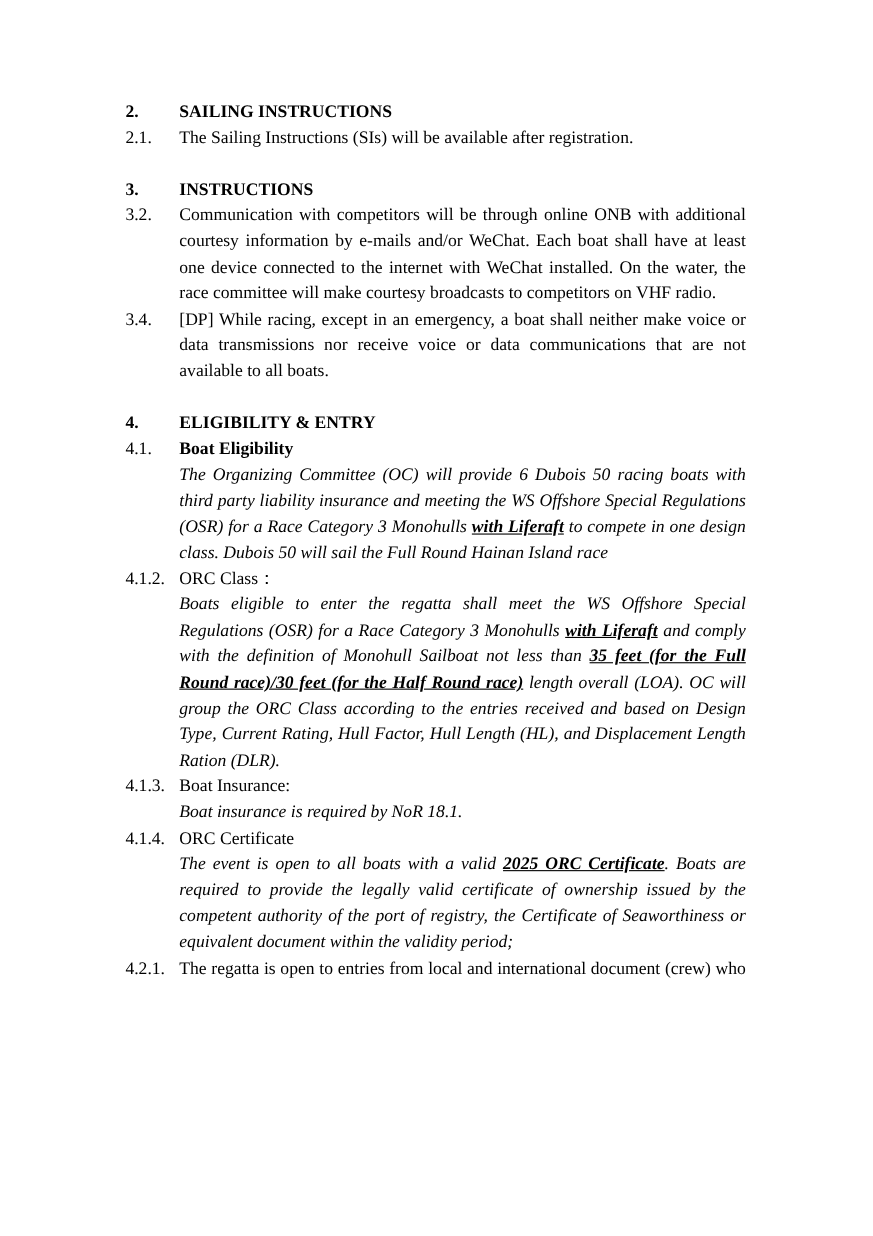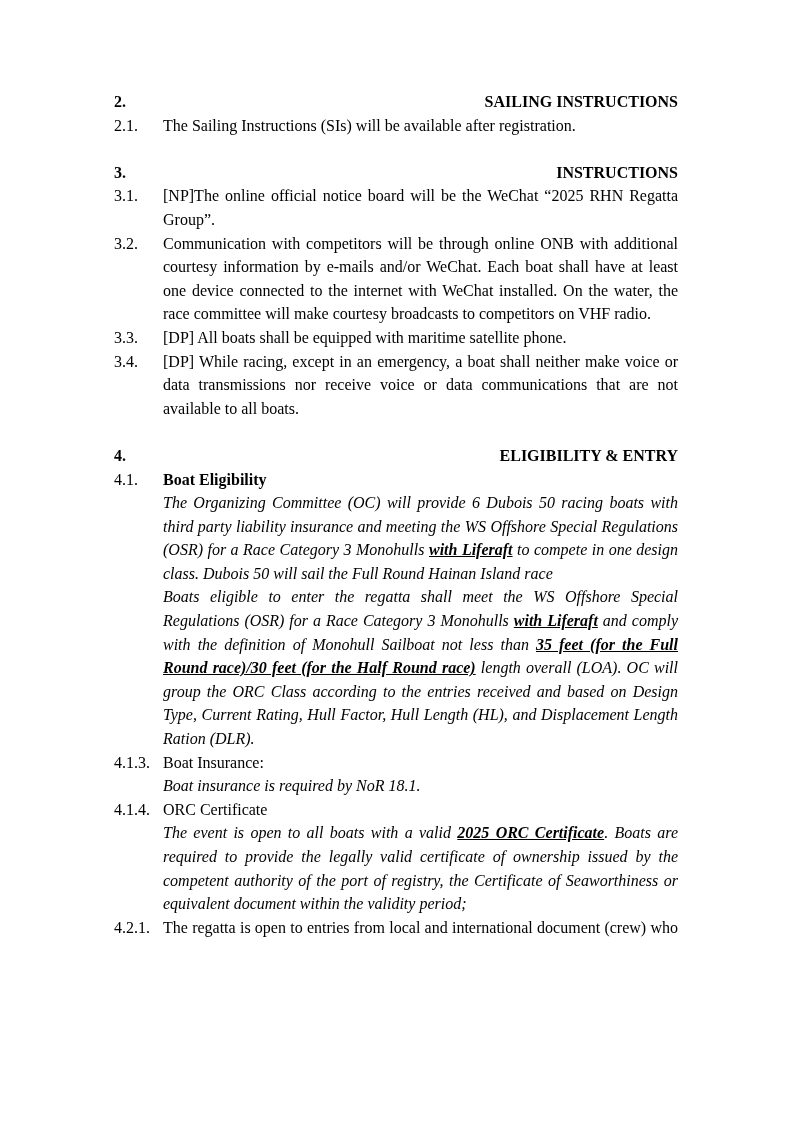--- a/index.html
+++ b/index.html
@@ -29,21 +29,21 @@
     white-space: nowrap;
   }
   .body {
     flex: 1 1 auto;
     text-align: justify;
   }
   .heading .num,
   .heading .body {
     font-weight: bold;
   }
-  .heading .body { text-align: right; }
+  .heading .body { text-align: left; }
   .para {
     padding-left: 49px;
     text-align: justify;
     font-style: italic;
   }
   .jlast .body { text-align-last: justify; }
   .gap { height: 23.6px; }
   .b { font-weight: bold; }
   .u { text-decoration: underline; }
 </style>
@@ -59,45 +59,41 @@
       <div class="row item">
         <span class="num">2.1.</span>
         <div class="body"><span>The Sailing Instructions (SIs) will be available after registration.</span></div>
       </div>
       <div class="gap"></div>
       <div class="row heading">
         <span class="num">3.</span>
         <div class="body"><span>INSTRUCTIONS</span></div>
       </div>
       <div class="row item">
-        <span class="num">3.1.</span>
-        <div class="body"><span>[NP]The online official notice board will be the WeChat “2025 RHN Regatta Group”.</span></div>
-      </div>
-      <div class="row item">
         <span class="num">3.2.</span>
         <div class="body"><span>Communication with competitors will be through online ONB with additional courtesy information by e-mails and/or WeChat. Each boat shall have at least one device connected to the internet with WeChat installed. On the water, the race committee will make courtesy broadcasts to competitors on VHF radio.</span></div>
-      </div>
-      <div class="row item">
-        <span class="num">3.3.</span>
-        <div class="body"><span>[DP] All boats shall be equipped with maritime satellite phone.</span></div>
       </div>
       <div class="row item">
         <span class="num">3.4.</span>
         <div class="body"><span>[DP] While racing, except in an emergency, a boat shall neither make voice or data transmissions nor receive voice or data communications that are not available to all boats.</span></div>
       </div>
       <div class="gap"></div>
       <div class="row heading">
         <span class="num">4.</span>
         <div class="body"><span>ELIGIBILITY &amp; ENTRY</span></div>
       </div>
       <div class="row item">
         <span class="num">4.1.</span>
         <div class="body"><span class="b">Boat Eligibility</span></div>
       </div>
       <div class="para"><span>The Organizing Committee (OC) will provide 6 Dubois 50 racing boats with third party liability insurance and meeting the WS Offshore Special Regulations (OSR) for a Race Category 3 Monohulls </span><span class="b u">with Liferaft</span><span> to compete in one design class. Dubois 50 will sail the Full Round Hainan Island race</span></div>
+      <div class="row item">
+        <span class="num">4.1.2.</span>
+        <div class="body"><span>ORC Class：</span></div>
+      </div>
       <div class="para"><span>Boats eligible to enter the regatta shall meet the WS Offshore Special Regulations (OSR) for a Race Category 3 Monohulls </span><span class="b u">with Liferaft</span><span> and comply with the definition of Monohull Sailboat not less than </span><span class="b u">35 feet (for the Full Round race)/30 feet (for the Half Round race)</span><span> length overall (LOA). OC will group the ORC Class according to the entries received and based on Design Type, Current Rating, Hull Factor, Hull Length (HL), and Displacement Length Ration (DLR).</span></div>
       <div class="row item">
         <span class="num">4.1.3.</span>
         <div class="body"><span>Boat Insurance:</span></div>
       </div>
       <div class="para"><span>Boat insurance is required by NoR 18.1.</span></div>
       <div class="row item">
         <span class="num">4.1.4.</span>
         <div class="body"><span>ORC Certificate</span></div>
       </div>

